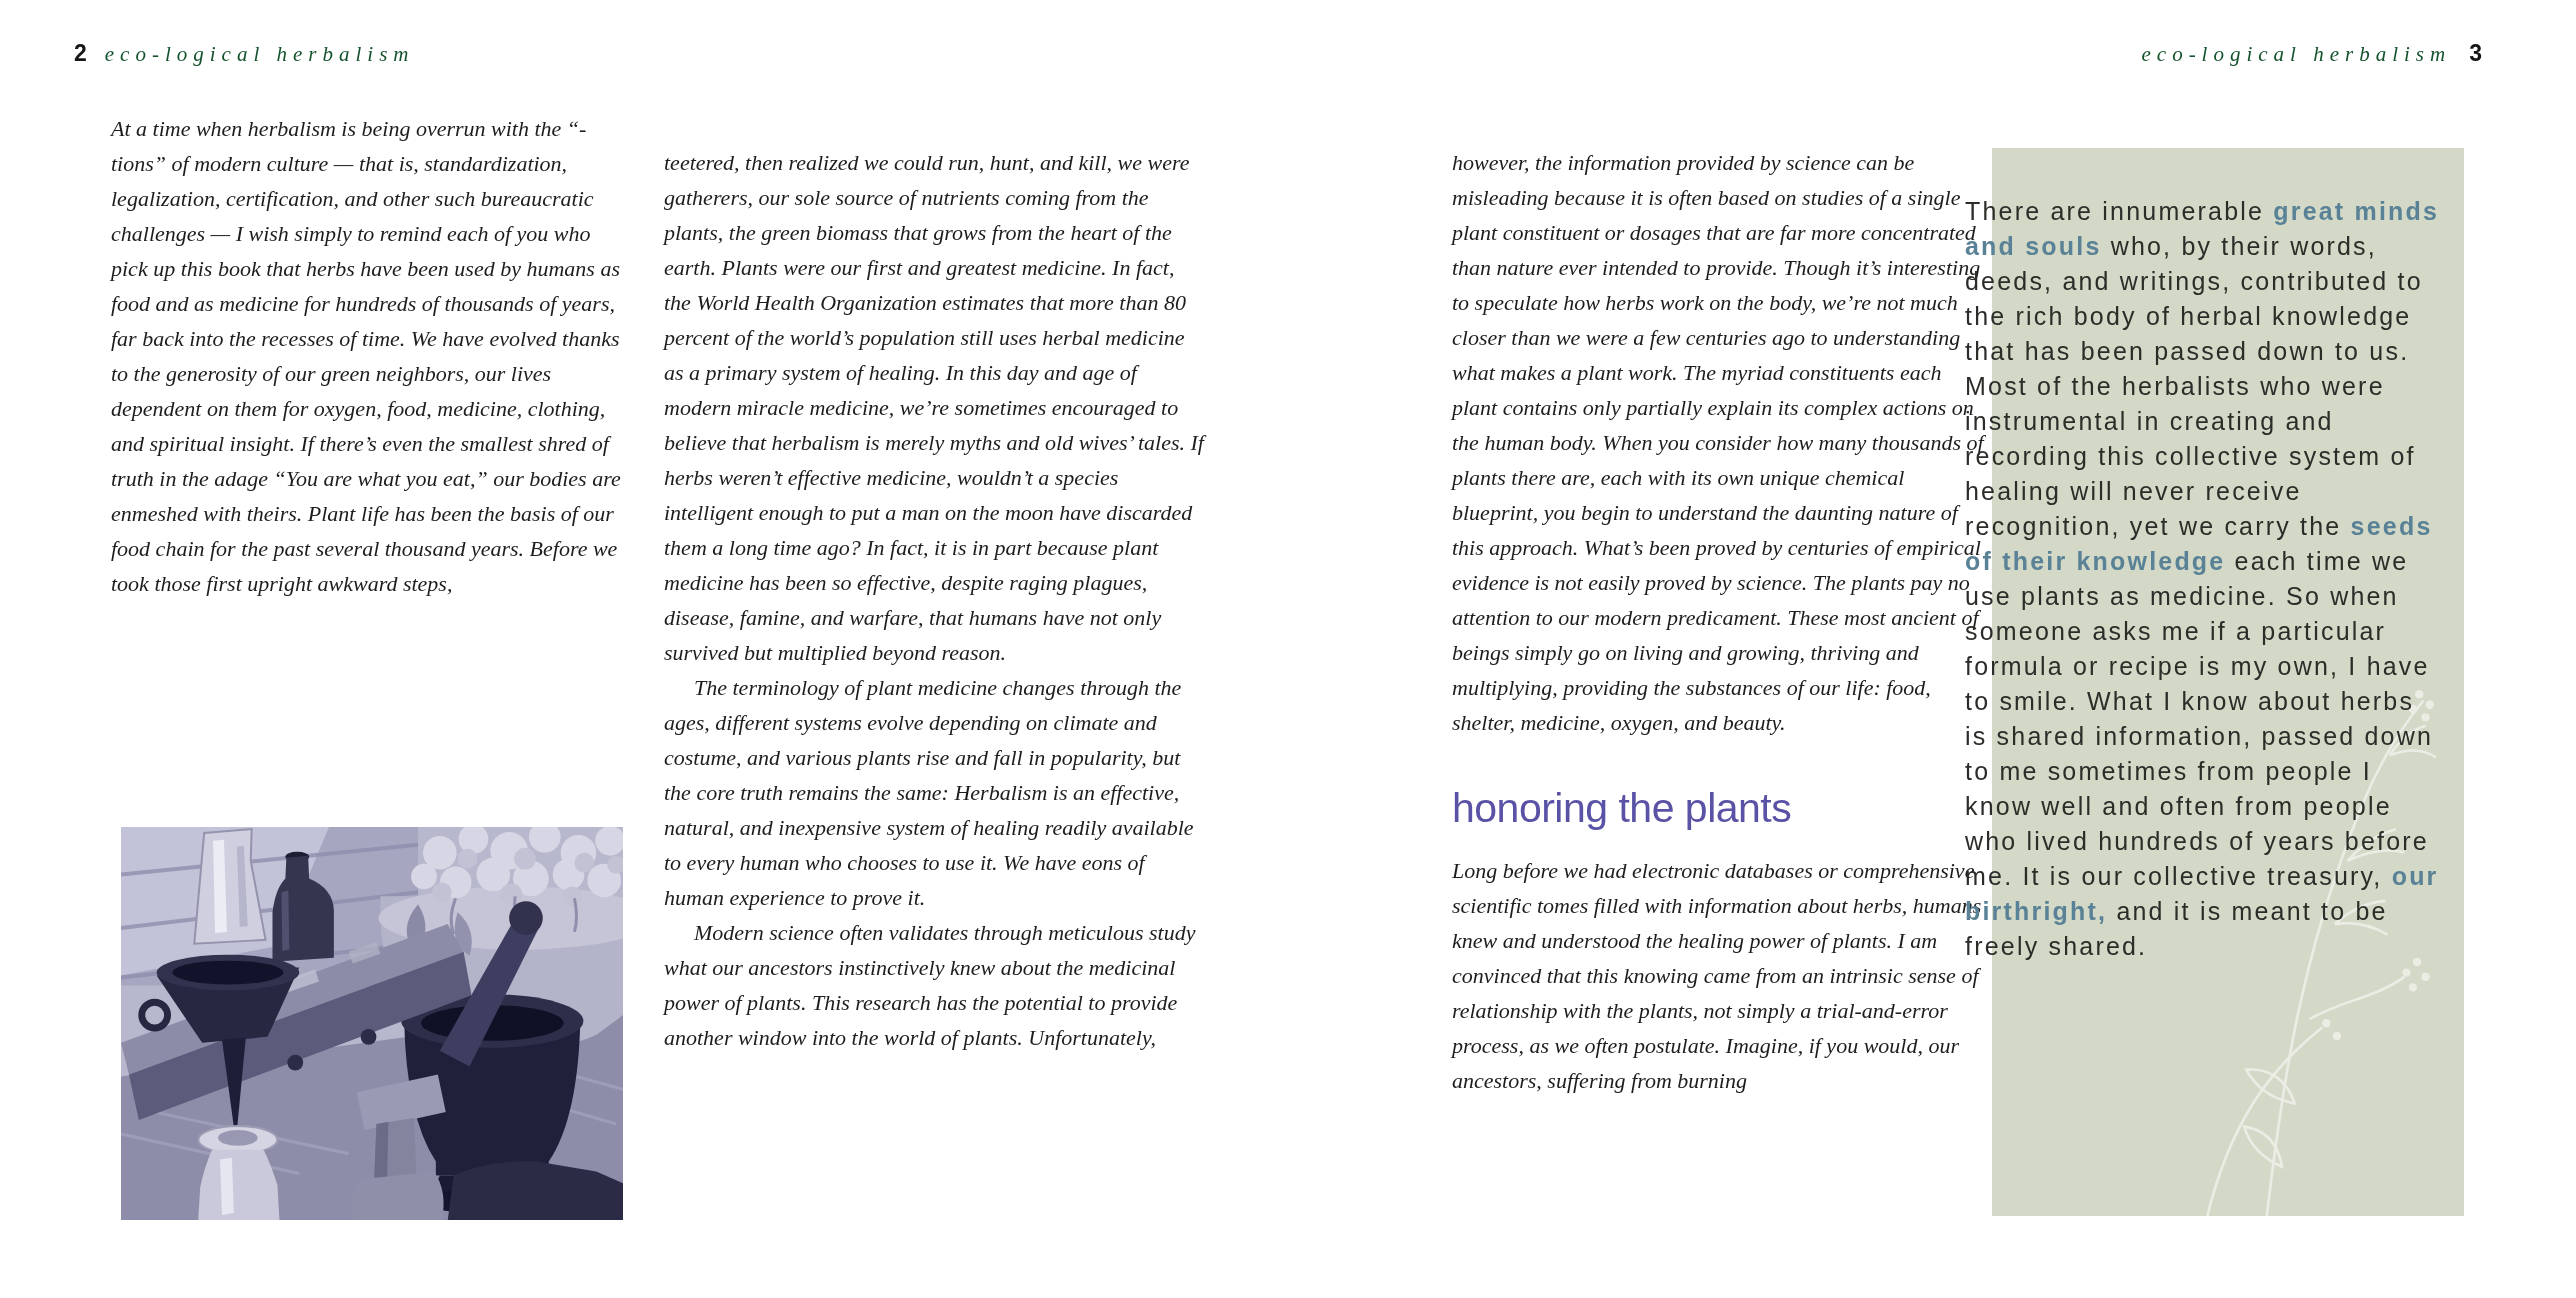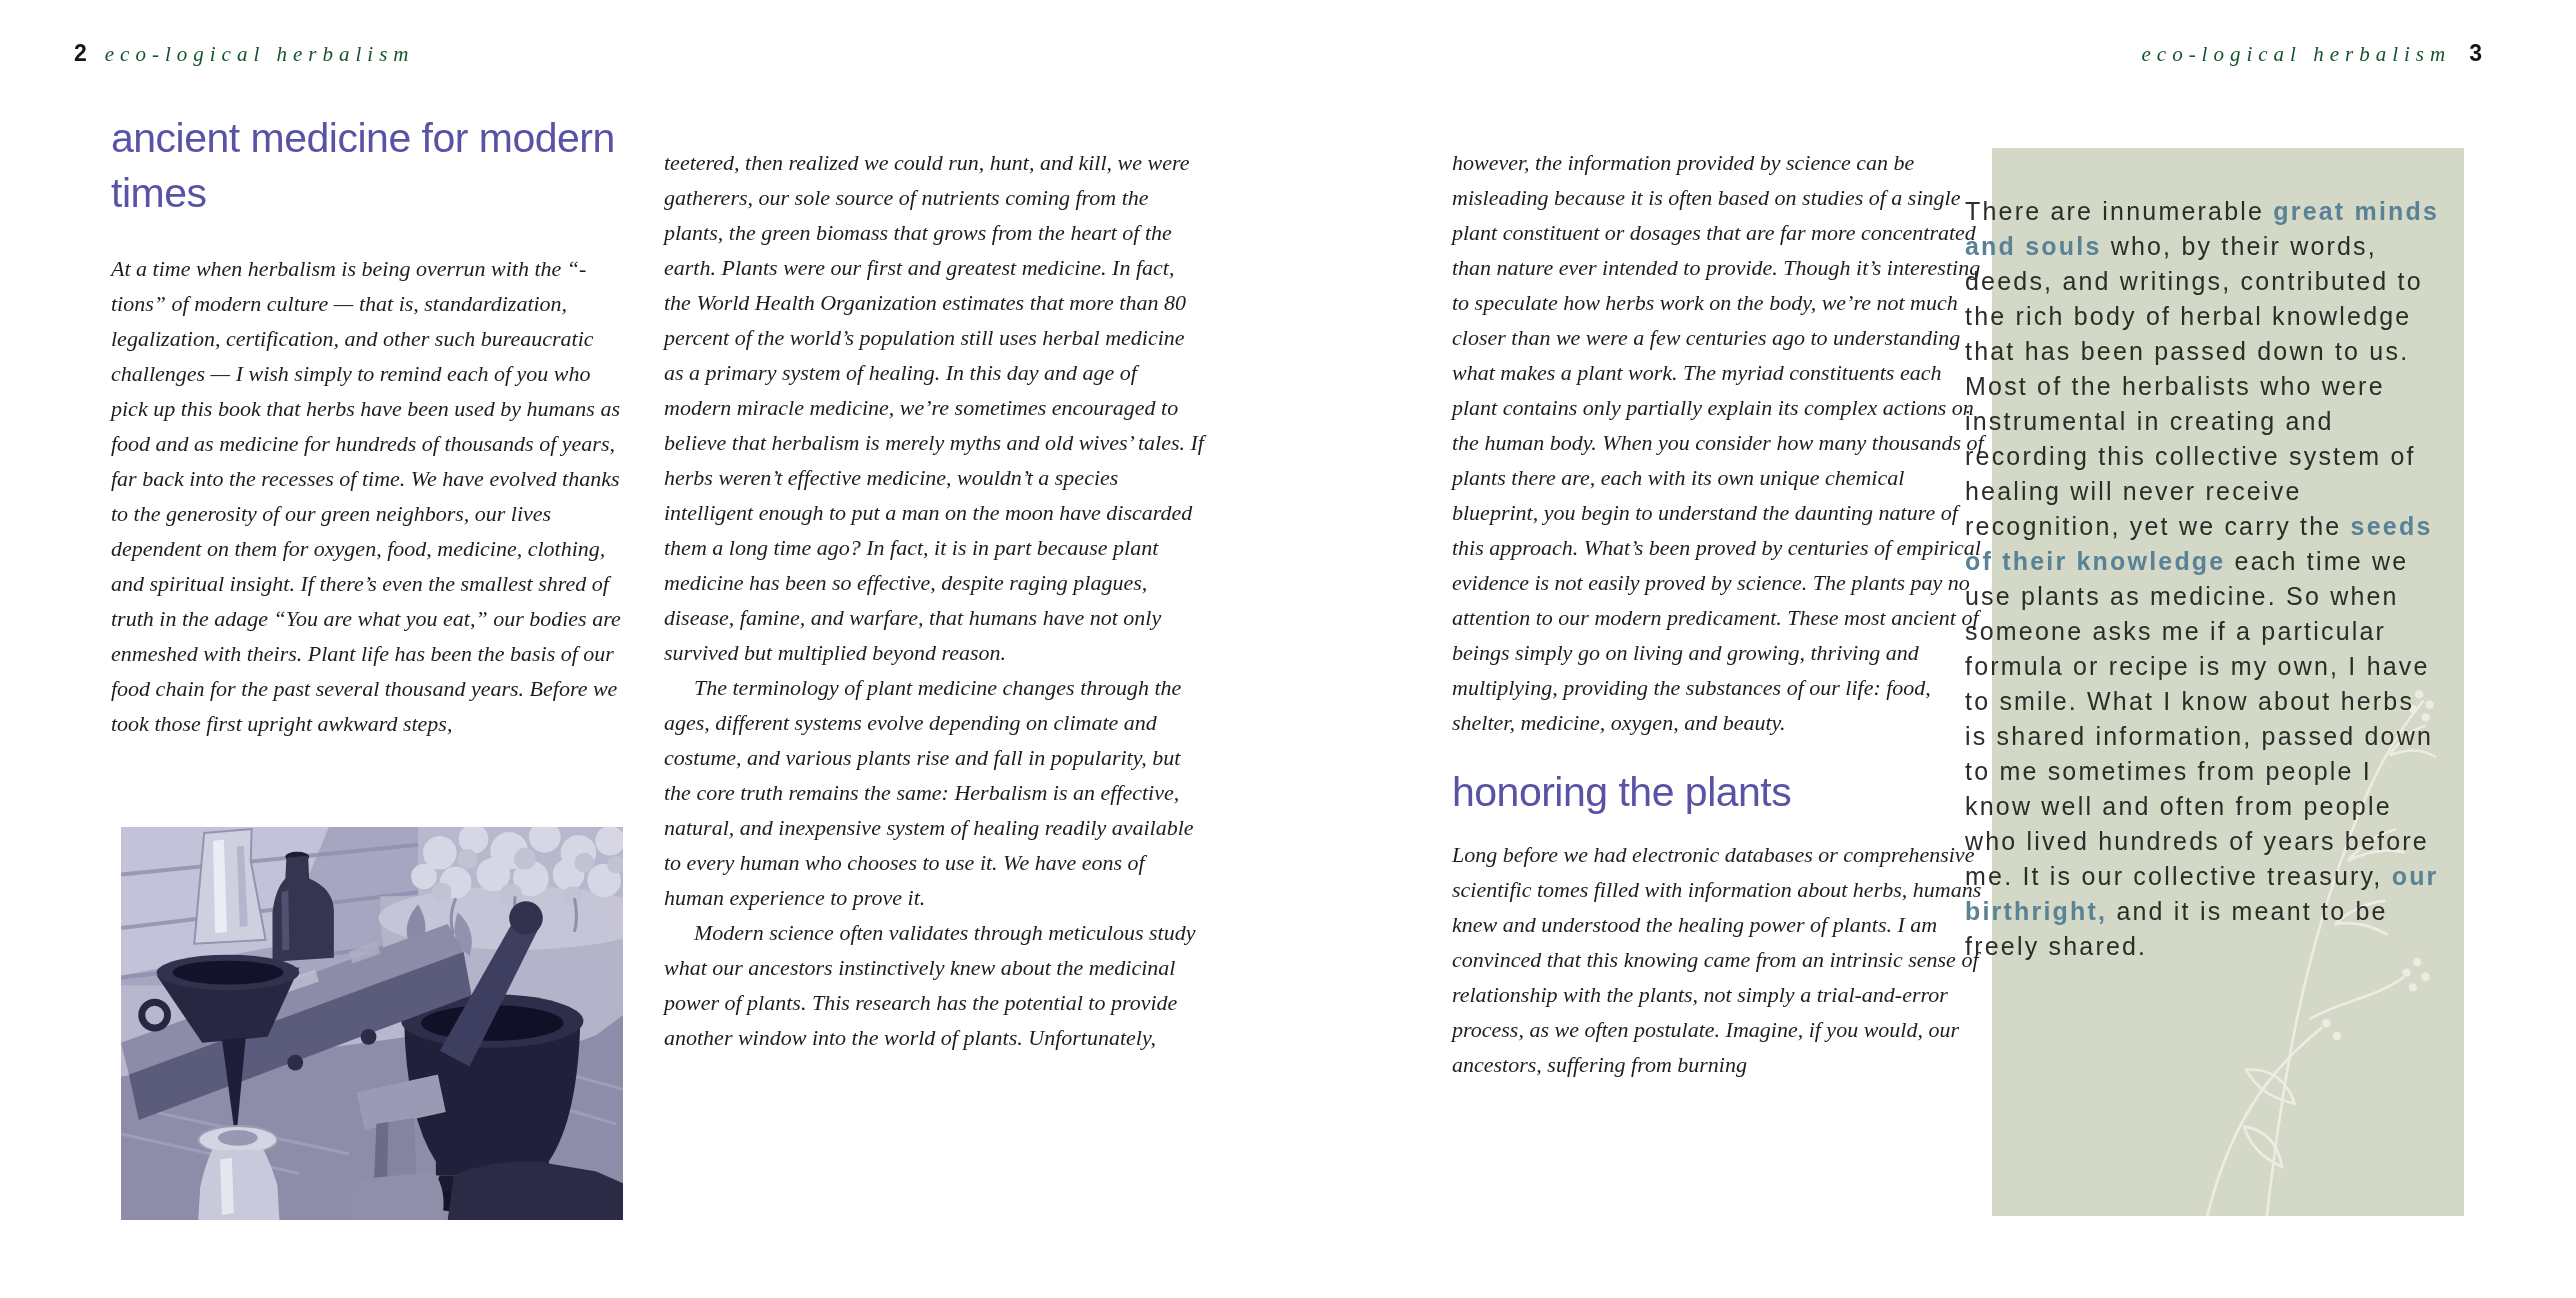--- a/index.html
+++ b/index.html
@@ -36,21 +36,21 @@
   .col2 p + p{text-indent:30px;}
   .col3{left:1452px;top:145px;width:539px;}
 
   h1.chapter-heading{
     margin:0 0 30px 0;
     font-family:"Liberation Sans", sans-serif;font-weight:normal;
     font-size:41px;line-height:55px;letter-spacing:-0.5px;
     color:var(--heading-purple);
   }
   h2.section-heading{
-    margin:28px 0 21px 0;
+    margin:44px 0 21px 0;
     font-family:"Liberation Sans", sans-serif;font-weight:normal;
     font-size:41px;line-height:48px;letter-spacing:-0.5px;
     color:var(--heading-purple);
   }
 
   figure.photo{
     position:absolute;left:121px;top:827px;width:502px;height:393px;margin:0;
   }
   figure.photo svg{display:block;width:100%;height:100%;}
 
@@ -80,21 +80,20 @@
     <span class="pagenum">2</span>
     <span class="runtitle">eco-logical herbalism</span>
   </header>
 
   <header class="running-head right">
     <span class="runtitle">eco-logical herbalism</span>
     <span class="pagenum">3</span>
   </header>
 
   <section class="col col1">
-    <h1 class="chapter-heading">ancient medicine for modern times</h1>
     <div class="body-text">
         <p>At a time when herbalism is being overrun with the “-tions” of modern culture — that is, standardization, legalization, certification, and other such bureaucratic challenges — I wish simply to remind each of you who pick up this book that herbs have been used by humans as food and as medicine for hundreds of thousands of years, far back into the recesses of time. We have evolved thanks to the generosity of our green neighbors, our lives dependent on them for oxygen, food, medicine, clothing, and spiritual insight. If there’s even the smallest shred of truth in the adage “You are what you eat,” our bodies are enmeshed with theirs. Plant life has been the basis of our food chain for the past several thousand years. Before we took those first upright awkward steps,</p>
       </div>
   </section>
 
   <figure class="photo">
     <svg viewBox="0 0 507 397" preserveAspectRatio="none">
 
       <rect width="507" height="397" fill="#b7b7cd"></rect>
 

